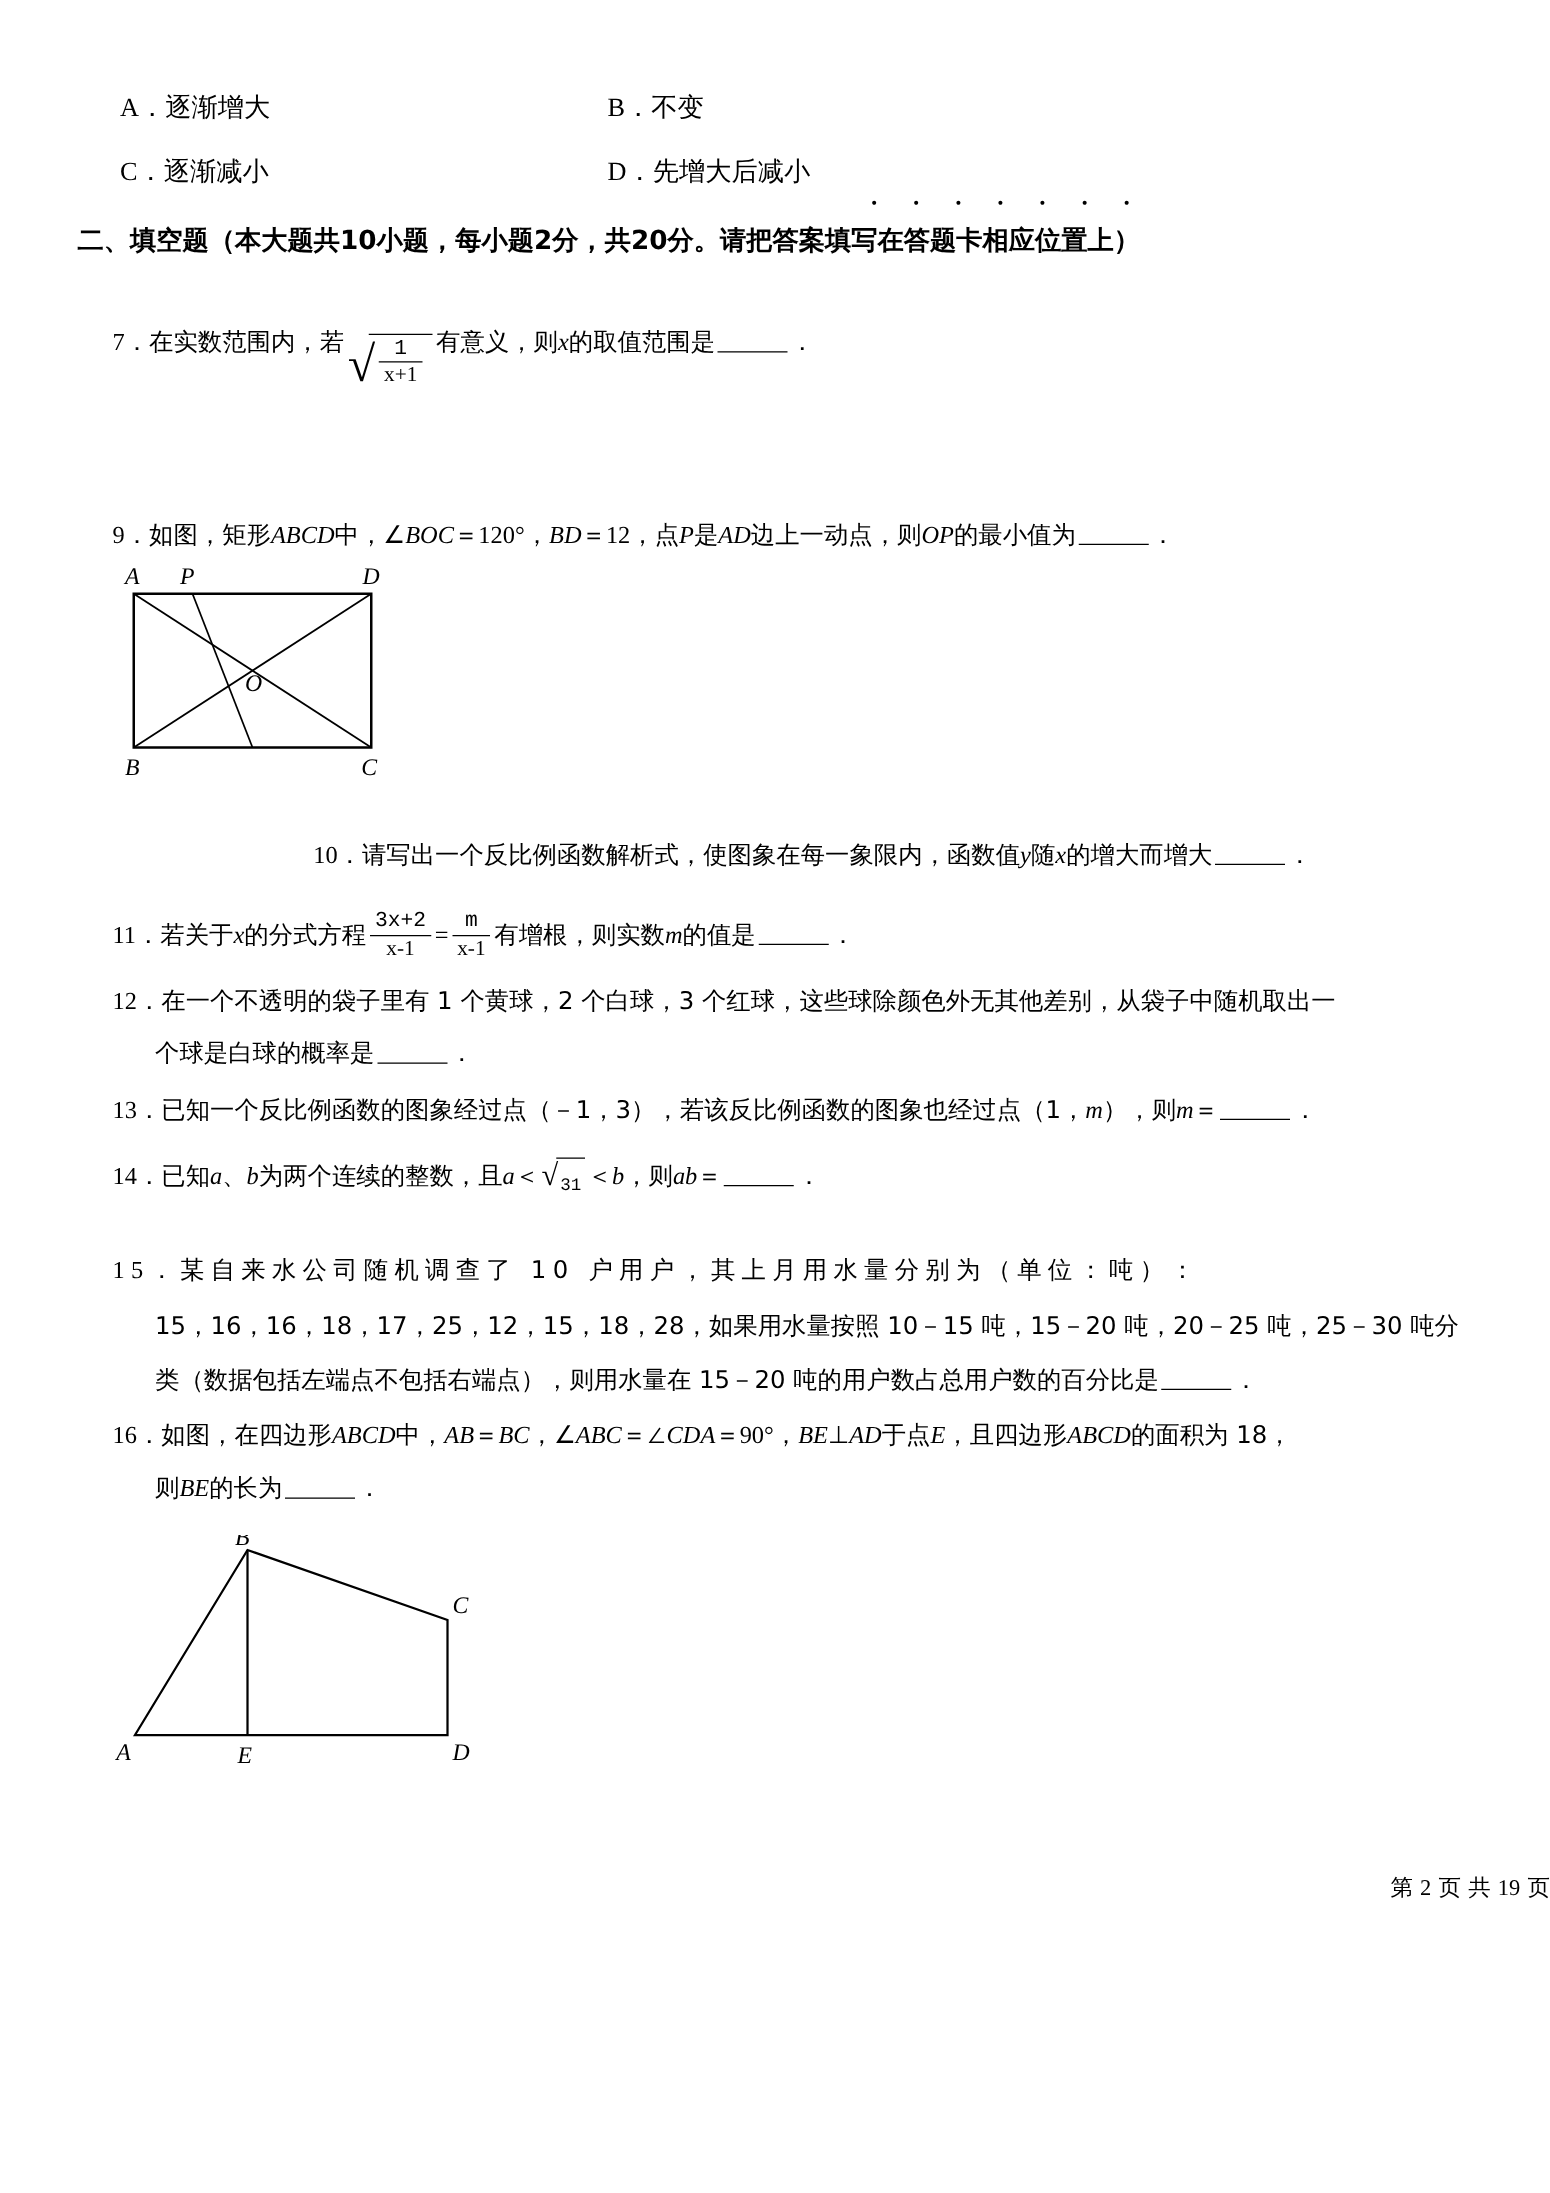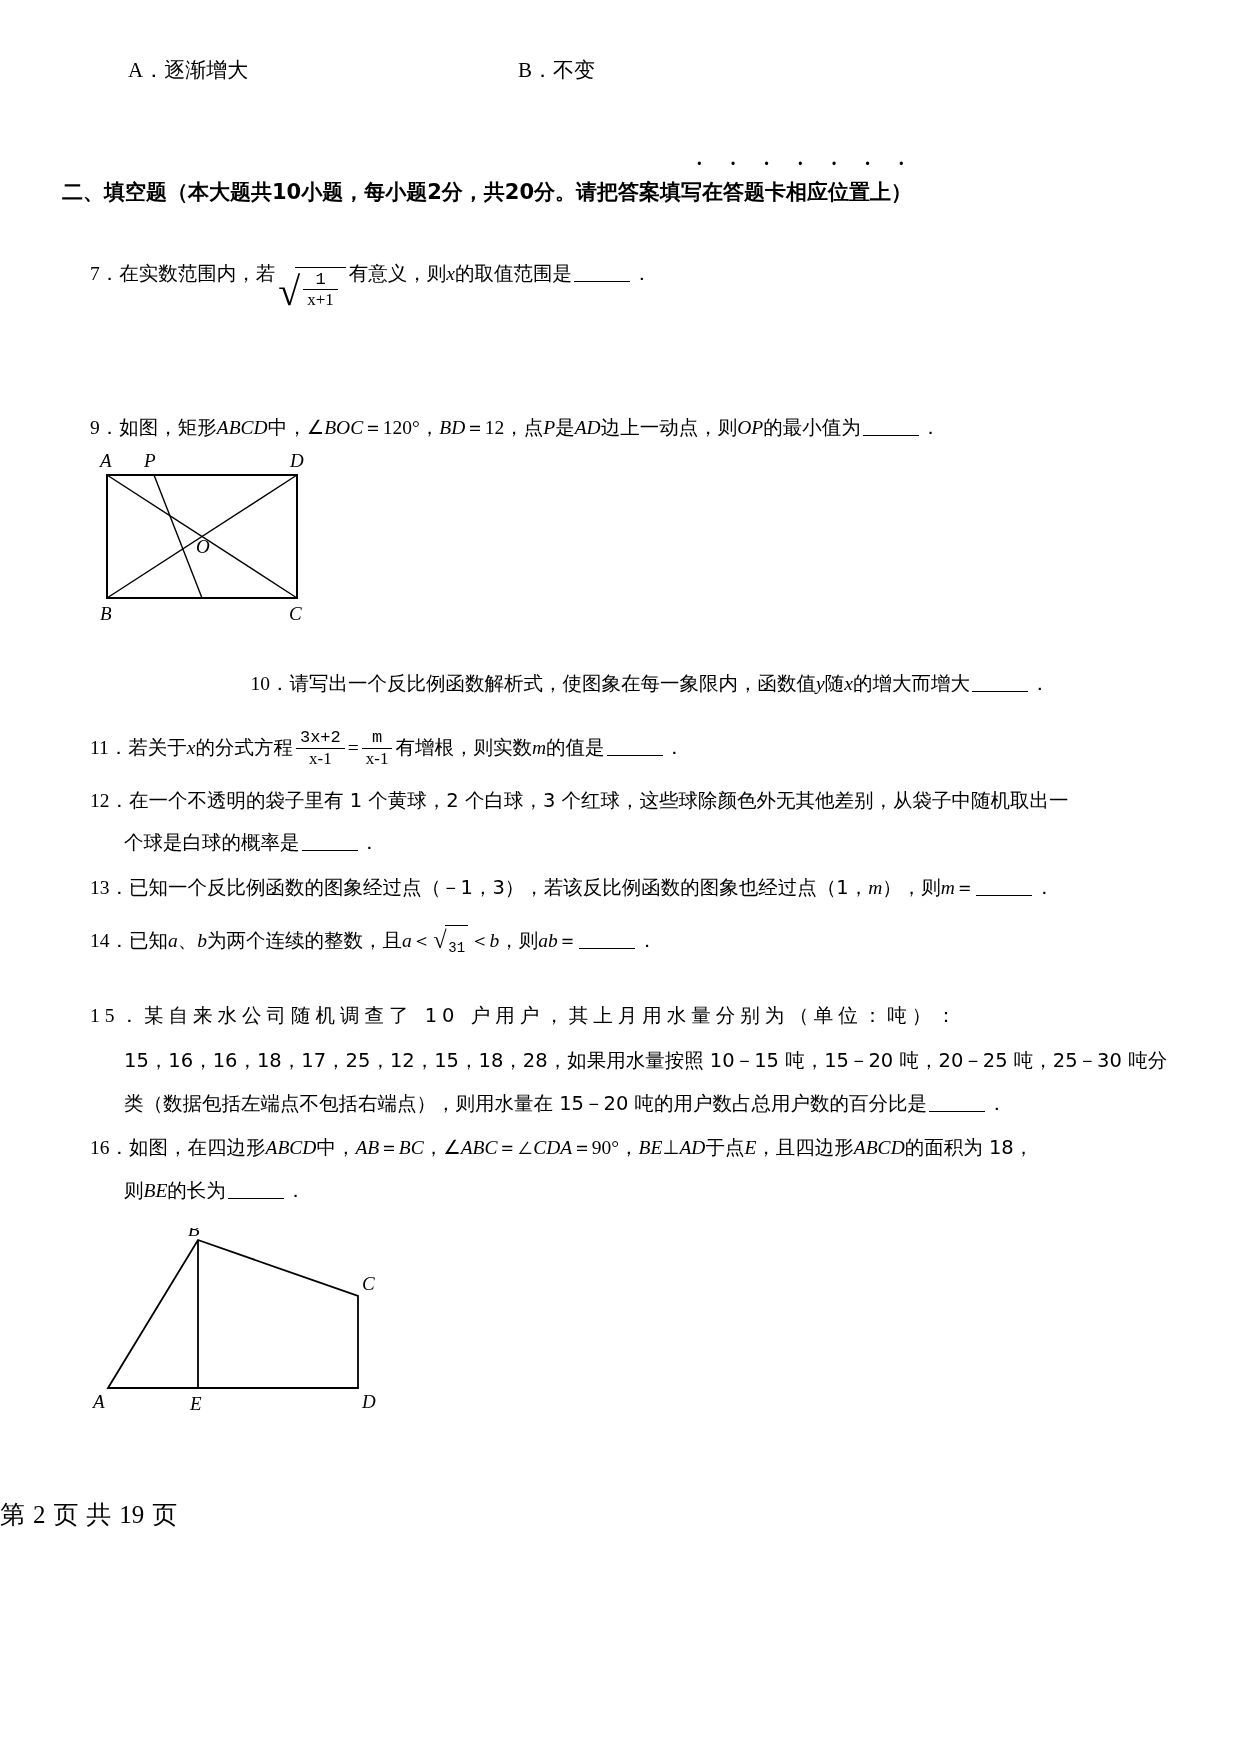--- a/index.html
+++ b/index.html
@@ -9,21 +9,21 @@
     font-family:"Liberation Serif", serif;
     color:#000000;
     position:relative;
     overflow:hidden;
   }
   .page { position:relative; width:1240px; height:1754px; padding:0; }
 
   .cn { font-family:"DejaVu Sans", sans-serif; }
 
   
-  .choices { position:absolute; left:96px; top:56px; width:1060px;margin-left:32px; }
+  .choices { position:absolute; left:96px; top:72px; width:1060px; }
   .choice-row { display:flex; margin-bottom:22px; }
   .choice { font-size:21px; line-height:1.4; }
   .choice-a { width:390px; }
   .choice-label { font-family:"Liberation Serif", serif; }
 
   
   .sec-head {
     position:absolute; left:62px; top:178px;
     font-weight:bold; font-size:21px; letter-spacing:0px;
     white-space:nowrap;
@@ -56,37 +56,45 @@
   sup.ex { font-size:0.68em; vertical-align:super; font-family:"Liberation Mono", monospace; }
 
   
   .fig { position:absolute; }
   .fig svg { display:block; }
   .lbl { font-family:"Liberation Serif", serif; font-style:italic; font-size:19px; }
 
   
   .footer {
     position:absolute; left:0; top:1498px; width:1240px;
-    text-align:left; font-size:25px;
+    text-align:right; font-size:18px;
     font-family:"DejaVu Sans", sans-serif;
   }
   .footer .pnum { font-family:"Liberation Serif", serif; }
 </style>
 </head>
 <body>
 
 <div class="page">
 
   <div class="choices">
     <div class="choice-row">
       <div class="choice choice-a">
         <span class="choice-label">A</span><span class="cn">．</span><span class="cn">逐渐增大</span>
       </div>
       <div class="choice">
         <span class="choice-label">B</span><span class="cn">．</span><span class="cn">不变</span>
+      </div>
+    </div>
+    <div class="choice-row">
+      <div class="choice choice-a">
+        <span class="choice-label">C</span><span class="cn">．</span><span class="cn">逐渐减小</span>
+      </div>
+      <div class="choice">
+        <span class="choice-label">D</span><span class="cn">．</span><span class="cn">先增大后减小</span>
       </div>
     </div>
   </div>
 
   <div class="dots">· · · · · · ·</div>
 
   <div class="sec-head cn">二、填空题（本大题共10小题，每小题2分，共20分。请把答案填写在答题卡相应位置上）</div>
 
   <div class="q" style="left:62px; top:258px; width:1100px;">
     <span class="num">7．</span><span class="cn">在实数范围内，若</span><span class="sqrt-big"><span class="rad2">√</span><span class="inner"><span class="frac" style="vertical-align:-0.35em;"><span class="top">1</span><span class="bot">x+1</span></span></span></span><span class="cn">有意义，则</span><span class="it">x</span><span class="cn">的取值范围是</span><span class="blank"></span><span class="cn">．</span>

